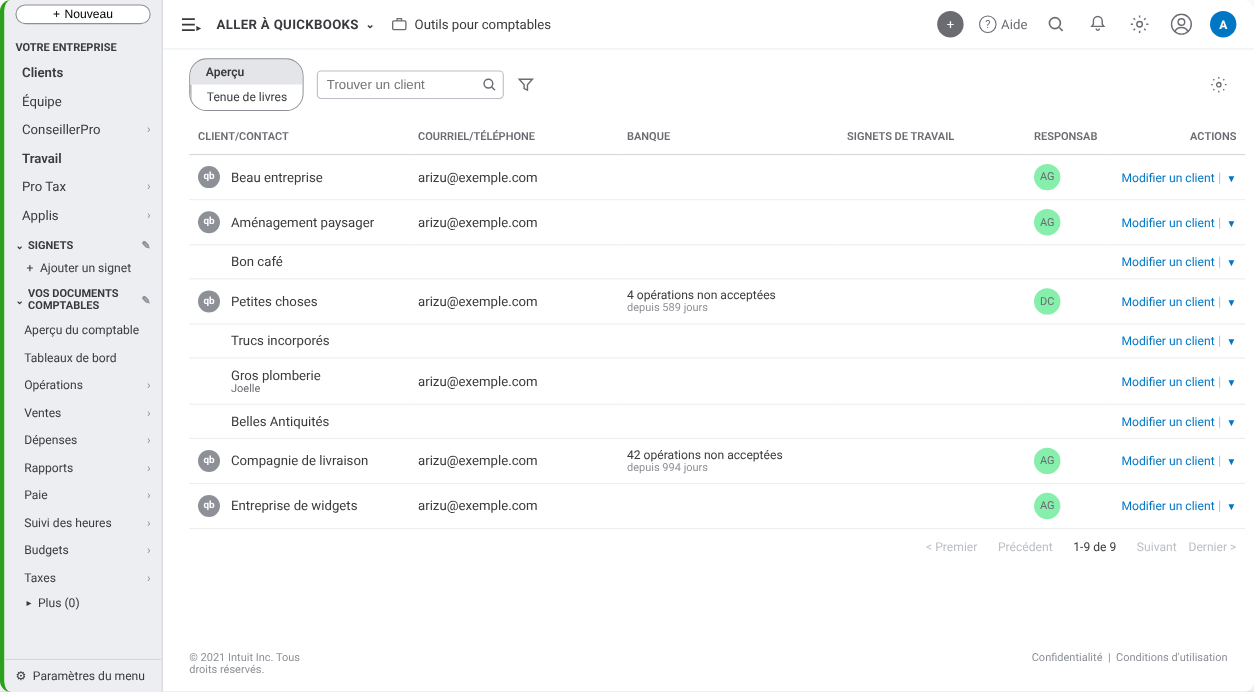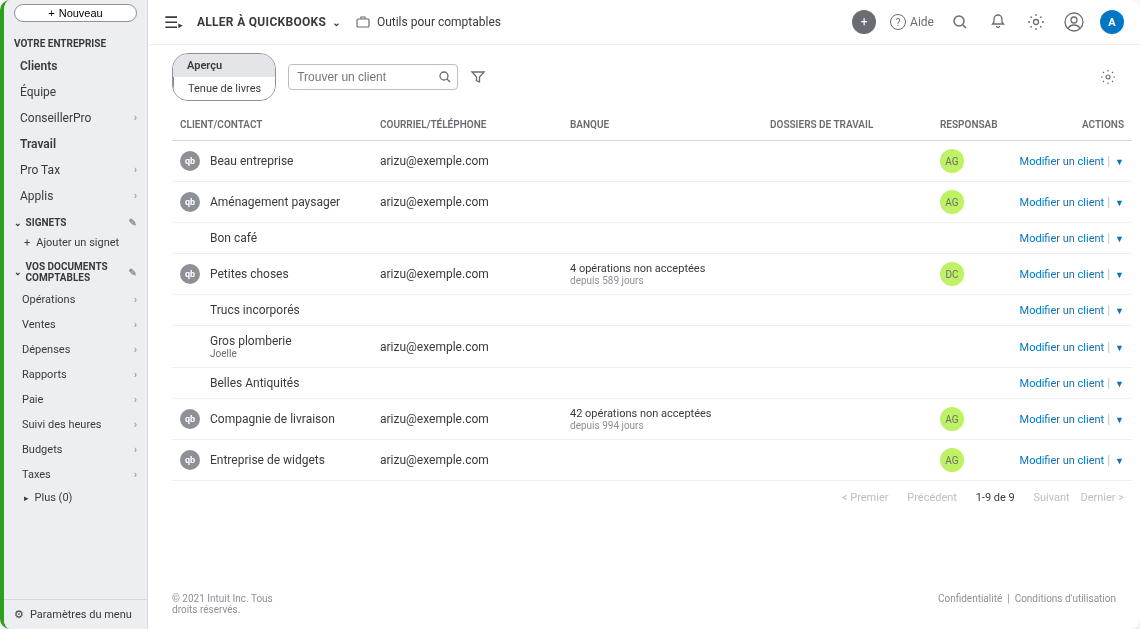--- a/index.html
+++ b/index.html
@@ -51,21 +51,21 @@
 thead th { text-align: left; font-size: 10px; font-weight: 600; color: #6b6c72; padding: 10px 8px; border-bottom: 1px solid #d4d7dc; white-space: nowrap; }
 thead th.actions { text-align: right; }
 tbody tr { border-bottom: 1px solid #eceef1; }
 tbody td { padding: 8px; font-size: 12px; vertical-align: middle; }
 .client-cell { display: flex; align-items: center; gap: 10px; }
 .qb-badge { width: 20px; height: 20px; background: #8d9096; border-radius: 50%; color: #fff; font-size: 9px; font-weight: 700; display: flex; align-items: center; justify-content: center; }
 .client-name { font-weight: 400; }
 .client-sub { font-size: 10px; color: #6b6c72; }
 .bank-main { font-size: 11px; }
 .bank-sub { font-size: 10px; color: #8d9096; }
-.resp-badge { width: 24px; height: 24px; background: #bef264; border-radius: 50%; font-size: 10px; display: flex; align-items: center; justify-content: center; color: #6b6c72; }
+.resp-badge { width: 24px; height: 24px; background: #86efac; border-radius: 50%; font-size: 10px; display: flex; align-items: center; justify-content: center; color: #6b6c72; }
 .action-link { color: #0077c5; font-size: 11px; cursor: pointer; white-space: nowrap; }
 .action-cell { text-align: right; }
 .action-drop { color: #0077c5; font-size: 9px; margin-left: 2px; }
 .footer { padding: 10px 24px 14px; display: flex; font-size: 10px; color: #8d9096; border-top: none; }
 .footer .copy { max-width: 120px; }
 .footer .links { margin-left: auto; text-align: right; }
 .footer .links span { cursor: pointer; }
 svg { display: block; }
 </style>
 </head>
@@ -116,20 +116,26 @@
     </div>
     <div class="section-label">
       <span style="display:flex;align-items:center;gap:4px">
           <span style="font-size:9px">⌄</span>
           <span style="line-height:1.1">VOS DOCUMENTS COMPTABLES</span>
         </span>
       <span class="edit-icon">✎</span>
     </div>
     <div id="nav3">
         <div class="nav-item small">
+          <span>Aperçu du comptable</span>
+        </div>
+        <div class="nav-item small">
+          <span>Tableaux de bord</span>
+        </div>
+        <div class="nav-item small">
           <span>Opérations</span>
           <span class="chev">›</span>
         </div>
         <div class="nav-item small">
           <span>Ventes</span>
           <span class="chev">›</span>
         </div>
         <div class="nav-item small">
           <span>Dépenses</span>
           <span class="chev">›</span>
@@ -241,21 +247,21 @@
       </span>
     </div>
 
     <div class="table-wrap">
       <table>
         <thead>
           <tr>
             <th style="width:200px">CLIENT/CONTACT</th>
             <th style="width:190px">COURRIEL/TÉLÉPHONE</th>
             <th style="width:200px">BANQUE</th>
-            <th style="width:170px">DOSSIERS DE TRAVAIL</th>
+            <th style="width:170px">SIGNETS DE TRAVAIL</th>
             <th style="width:70px">RESPONSAB</th>
             <th class="actions">ACTIONS</th>
           </tr>
         </thead>
         <tbody id="tbody">
             <tr>
               <td>
                 <div class="client-cell">
                   <div class="qb-badge">qb</div>
                   <div>

